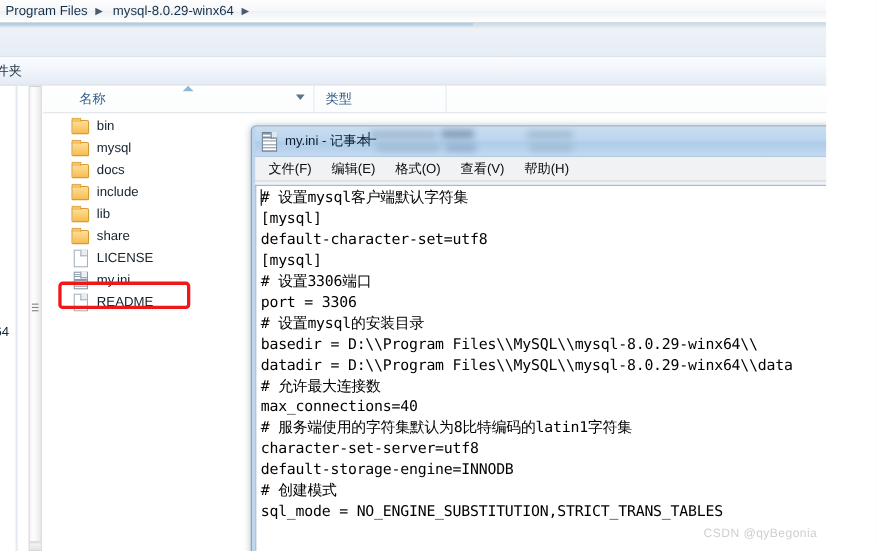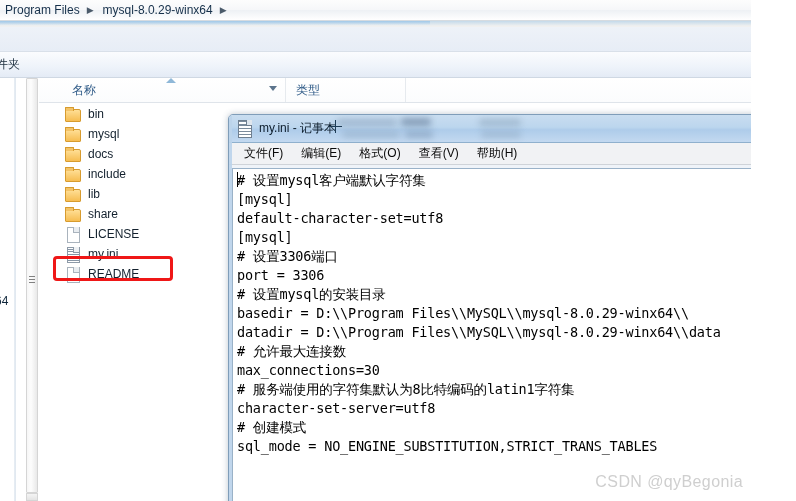--- a/index.html
+++ b/index.html
@@ -349,21 +349,21 @@
     font-size: 13.5px;
     line-height: 19px;
     color: #000000;
     white-space: pre;
     letter-spacing: -0.2px;
   }
 
   
   .watermark {
     position: absolute; right: 8px; bottom: 10px;
-    font-size: 16px; color: #cfcfcf;
+    font-size: 11px; color: #cfcfcf;
     letter-spacing: 0.4px;
     z-index: 50;
   }
 </style>
 </head>
 <body>
 
 <div id="root">
 
   <div class="explorer">
@@ -488,23 +488,24 @@
       <div class="np-line"># 设置mysql客户端默认字符集</div>
       <div class="np-line">[mysql]</div>
       <div class="np-line">default-character-set=utf8</div>
       <div class="np-line">[mysql]</div>
       <div class="np-line"># 设置3306端口</div>
       <div class="np-line">port = 3306</div>
       <div class="np-line"># 设置mysql的安装目录</div>
       <div class="np-line">basedir = D:\\Program Files\\MySQL\\mysql-8.0.29-winx64\\</div>
       <div class="np-line">datadir = D:\\Program Files\\MySQL\\mysql-8.0.29-winx64\\data</div>
       <div class="np-line"># 允许最大连接数</div>
-      <div class="np-line">max_connections=30</div>
+      <div class="np-line">max_connections=40</div>
       <div class="np-line"># 服务端使用的字符集默认为8比特编码的latin1字符集</div>
       <div class="np-line">character-set-server=utf8</div>
+      <div class="np-line">default-storage-engine=INNODB</div>
       <div class="np-line"># 创建模式</div>
       <div class="np-line">sql_mode = NO_ENGINE_SUBSTITUTION,STRICT_TRANS_TABLES</div>
     </div>
 
     <div class="np-frame"></div>
   </div>
 
   <div class="watermark">CSDN @qyBegonia</div>
 
 </div>

